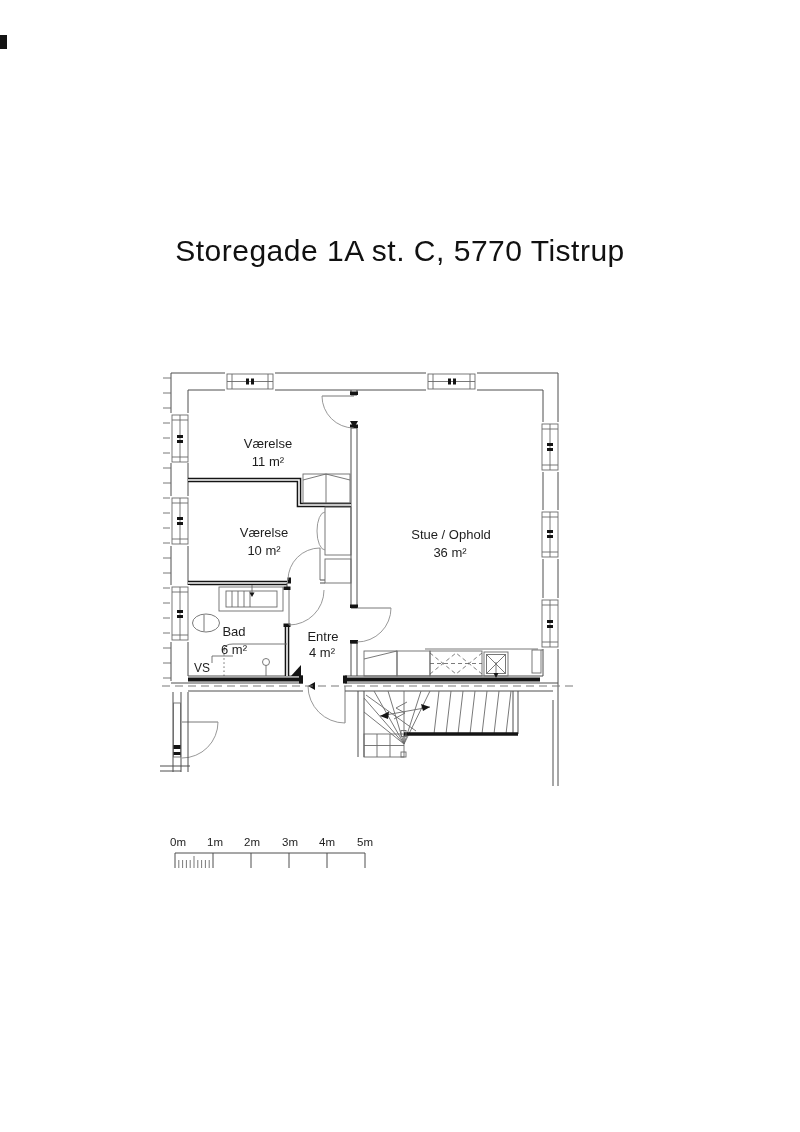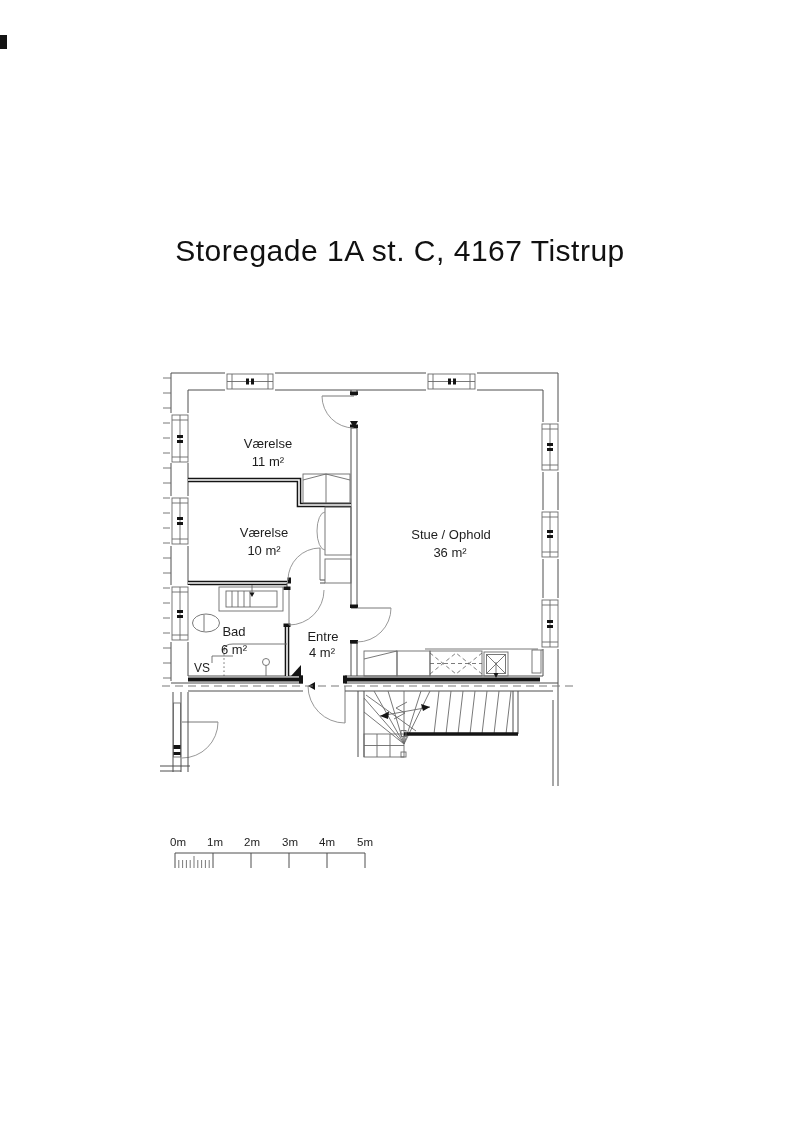--- a/index.html
+++ b/index.html
@@ -21,21 +21,21 @@
   .dk{fill:#141414;stroke:none;}
   .dash{stroke:#7a7a7a;stroke-width:1.2;fill:none;stroke-dasharray:8 5;}
   .fdash{stroke:#5a5a5a;stroke-width:0.8;fill:none;stroke-dasharray:4 3;}
   .dot{stroke:#5a5a5a;stroke-width:0.9;fill:none;stroke-dasharray:1.5 2.6;}
   .rail{stroke:#141414;stroke-width:3.4;fill:none;}
   .wfill{fill:#ffffff;stroke:none;}
 </style>
 </head>
 <body>
 
-<div class="title">Storegade 1A st. C, 4167 Tistrup</div>
+<div class="title">Storegade 1A st. C, 5770 Tistrup</div>
 
 <svg width="800" height="1132" viewBox="0 0 800 1132">
 
   <rect x="0" y="35" width="7" height="14" class="dk"></rect>
 
   <g>
     <path class="ln" d="M171 373 V681"></path>
     <path class="ln" d="M188 390 V676"></path>
     <path class="ln" d="M171 373 H558"></path>
     <path class="ln" d="M188 390 H543"></path>

